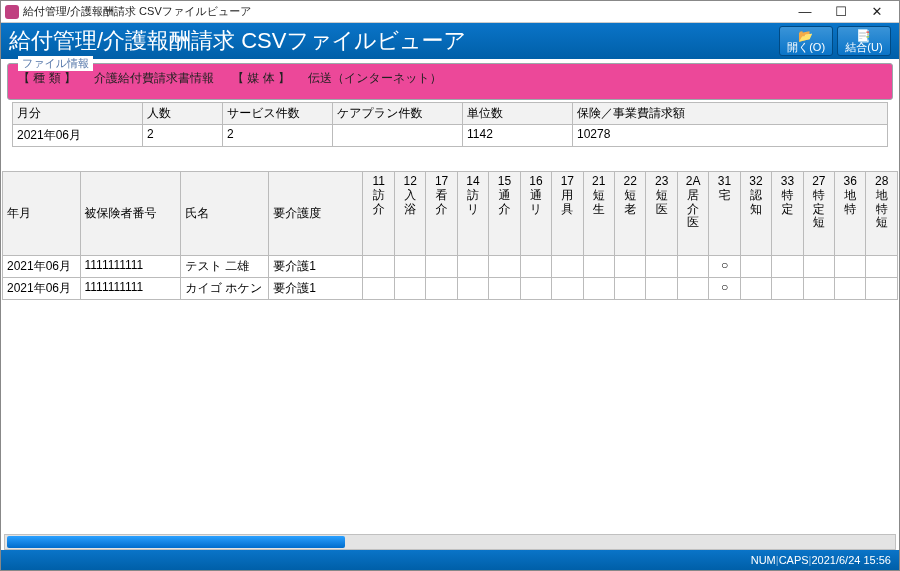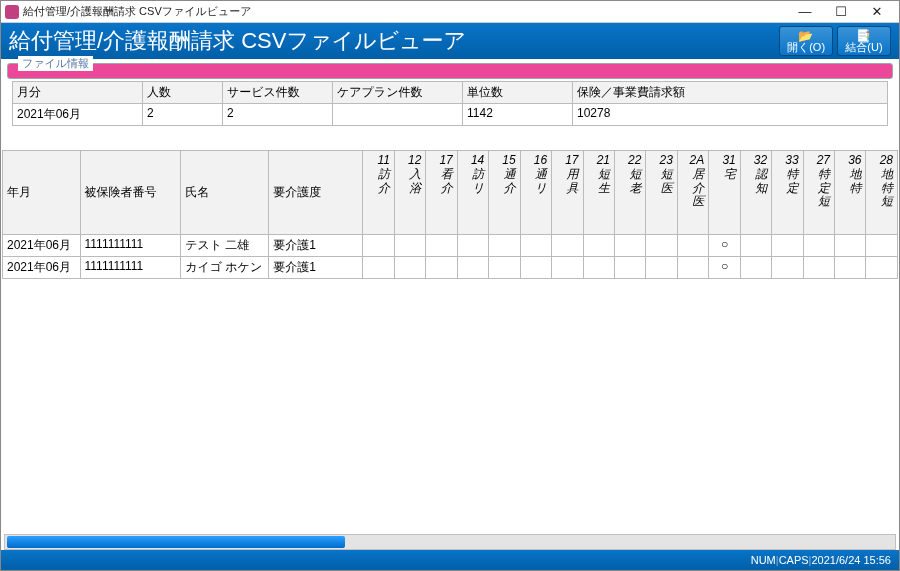--- a/index.html
+++ b/index.html
@@ -84,21 +84,21 @@
     vertical-align: top;
     overflow: hidden;
     white-space: nowrap;
   }
   th { background: #f2f2f2; font-weight: normal; }
   .summary-wrap { padding: 0 11px; }
   .summary-wrap th, .summary-wrap td { height: 18px; }
 
   .detail-wrap { flex:1; overflow: hidden; padding: 0 1px; display:flex; flex-direction:column; margin-top: 24px;}
   .detail-table th { height: 84px; }
-  .detail-table th.narrow { text-align: right; vertical-align: top; padding-top:3px;font-style:italic;}
+  .detail-table th.narrow { text-align: center; vertical-align: top; padding-top:3px;}
   .vcol { writing-mode: horizontal-tb; word-break: break-all; line-height:1.15; }
   .detail-table td { height: 18px; text-align:left;}
   .detail-table td.center { text-align:center; }
 
   .detail-body { flex:1; overflow:auto; background:#fff; }
 
   
   .scroll-track {
     height: 16px; margin: 2px 2px 0 2px;
     background: #e4e4e4; border: 1px solid #c0c0c0;
@@ -143,20 +143,26 @@
     </div>
     <div class="hbtn">
       <span class="icon">📑</span>
       <span>結合(U)</span>
     </div>
   </div>
 </div>
 
 <div class="info-group">
   <div class="legend">ファイル情報</div>
+  <div class="info-row">
+    <span class="lbl">【 種 類 】</span>
+    <span>介護給付費請求書情報</span>
+    <span class="lbl">【 媒 体 】</span>
+    <span>伝送（インターネット）</span>
+  </div>
 </div>
 
 <div class="summary-wrap">
   <table>
     <colgroup>
       <col style="width:130px">
         <col style="width:80px">
         <col style="width:110px">
         <col style="width:130px">
         <col style="width:110px">

